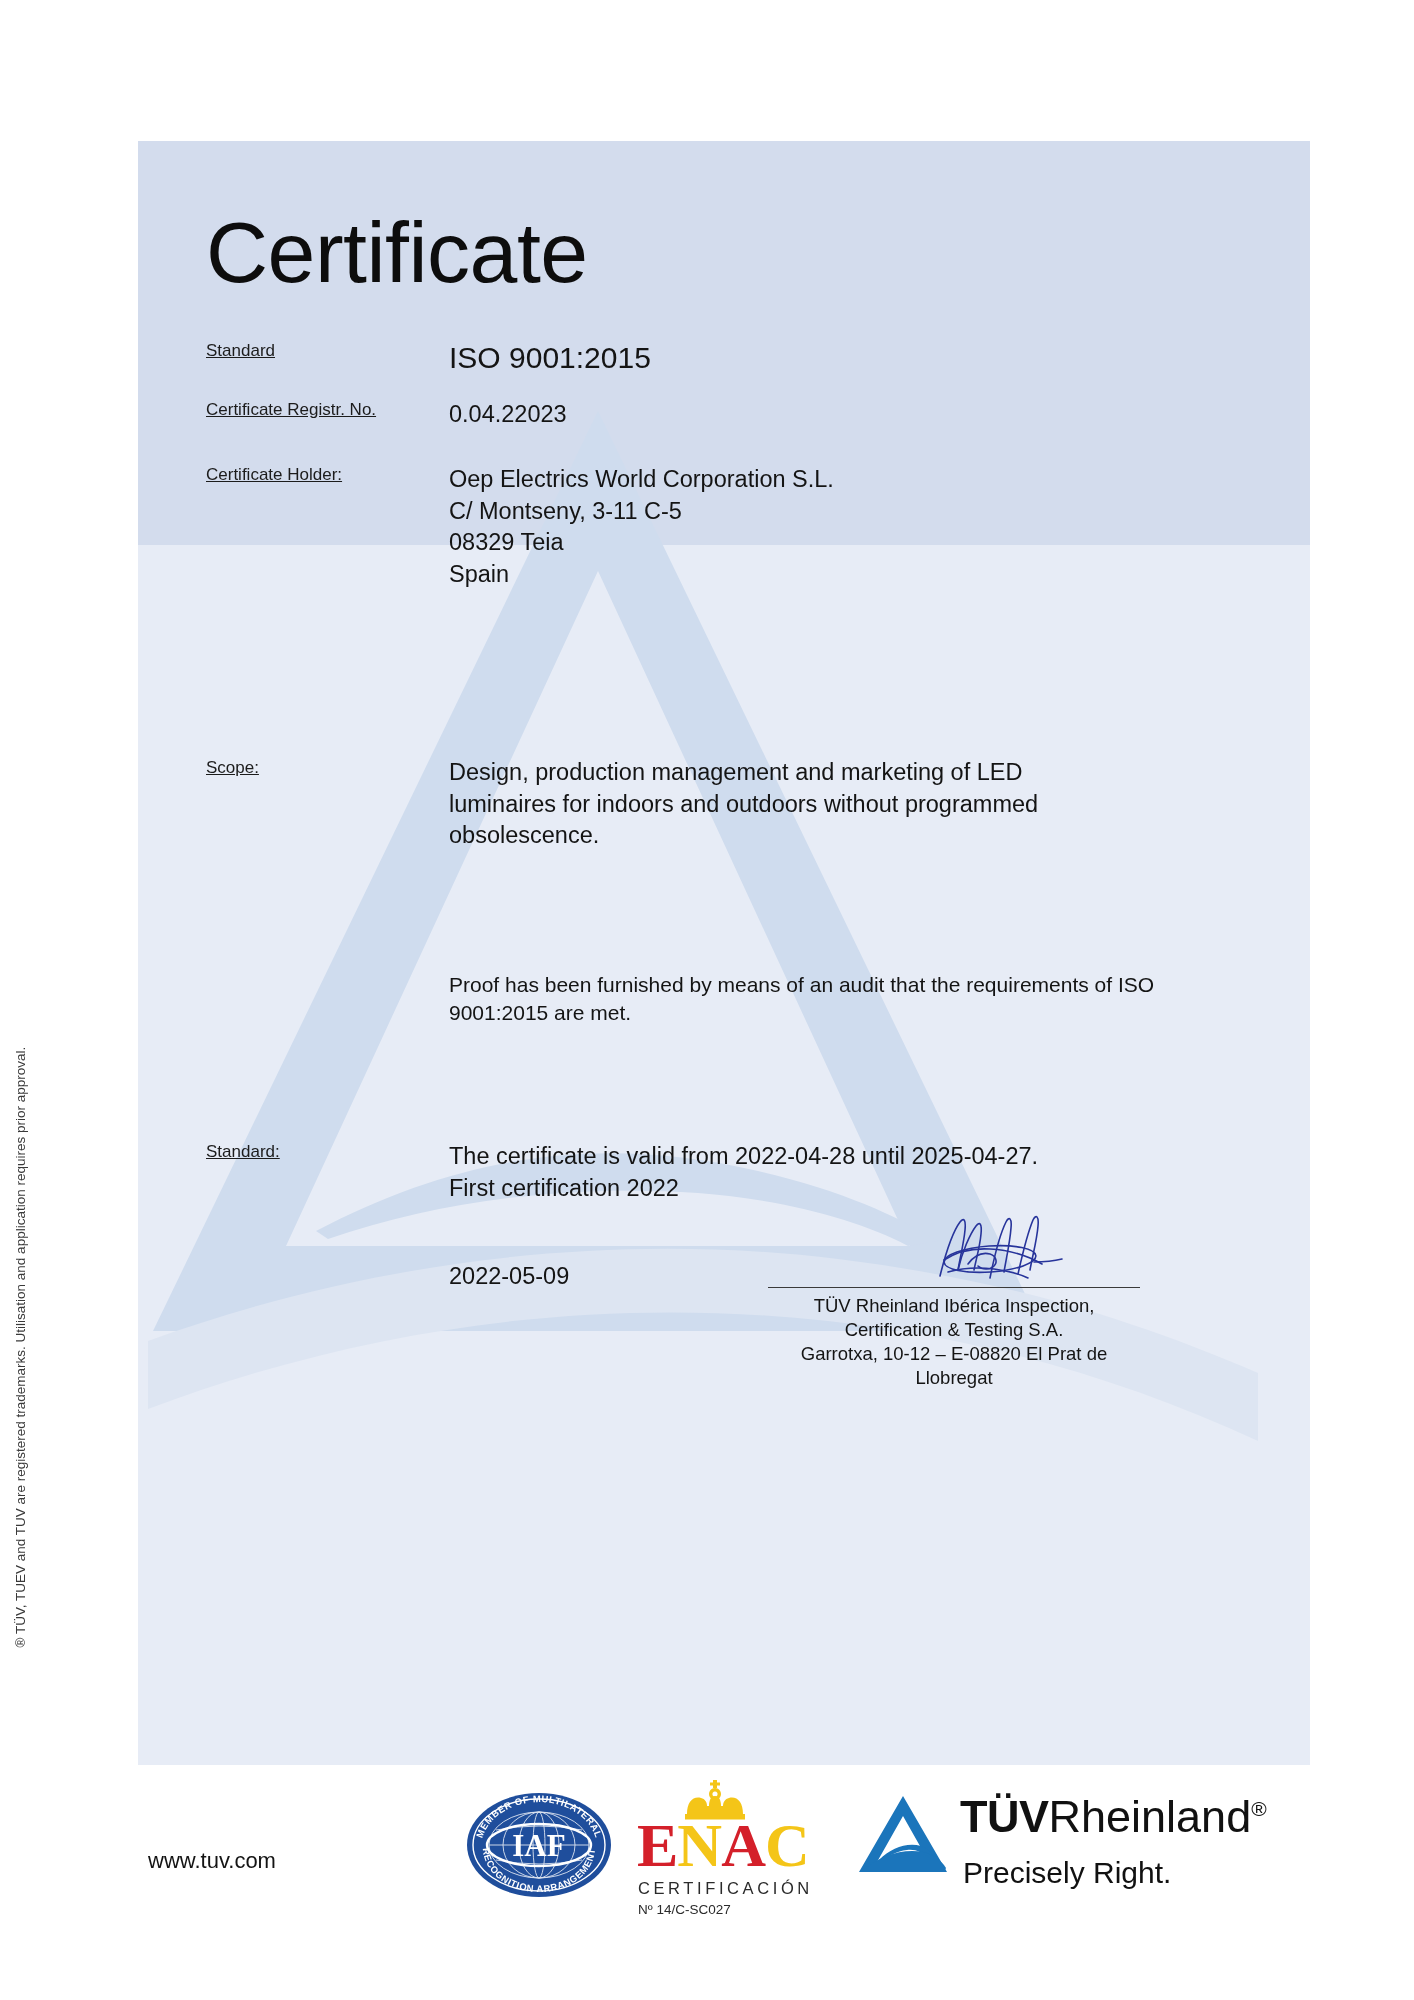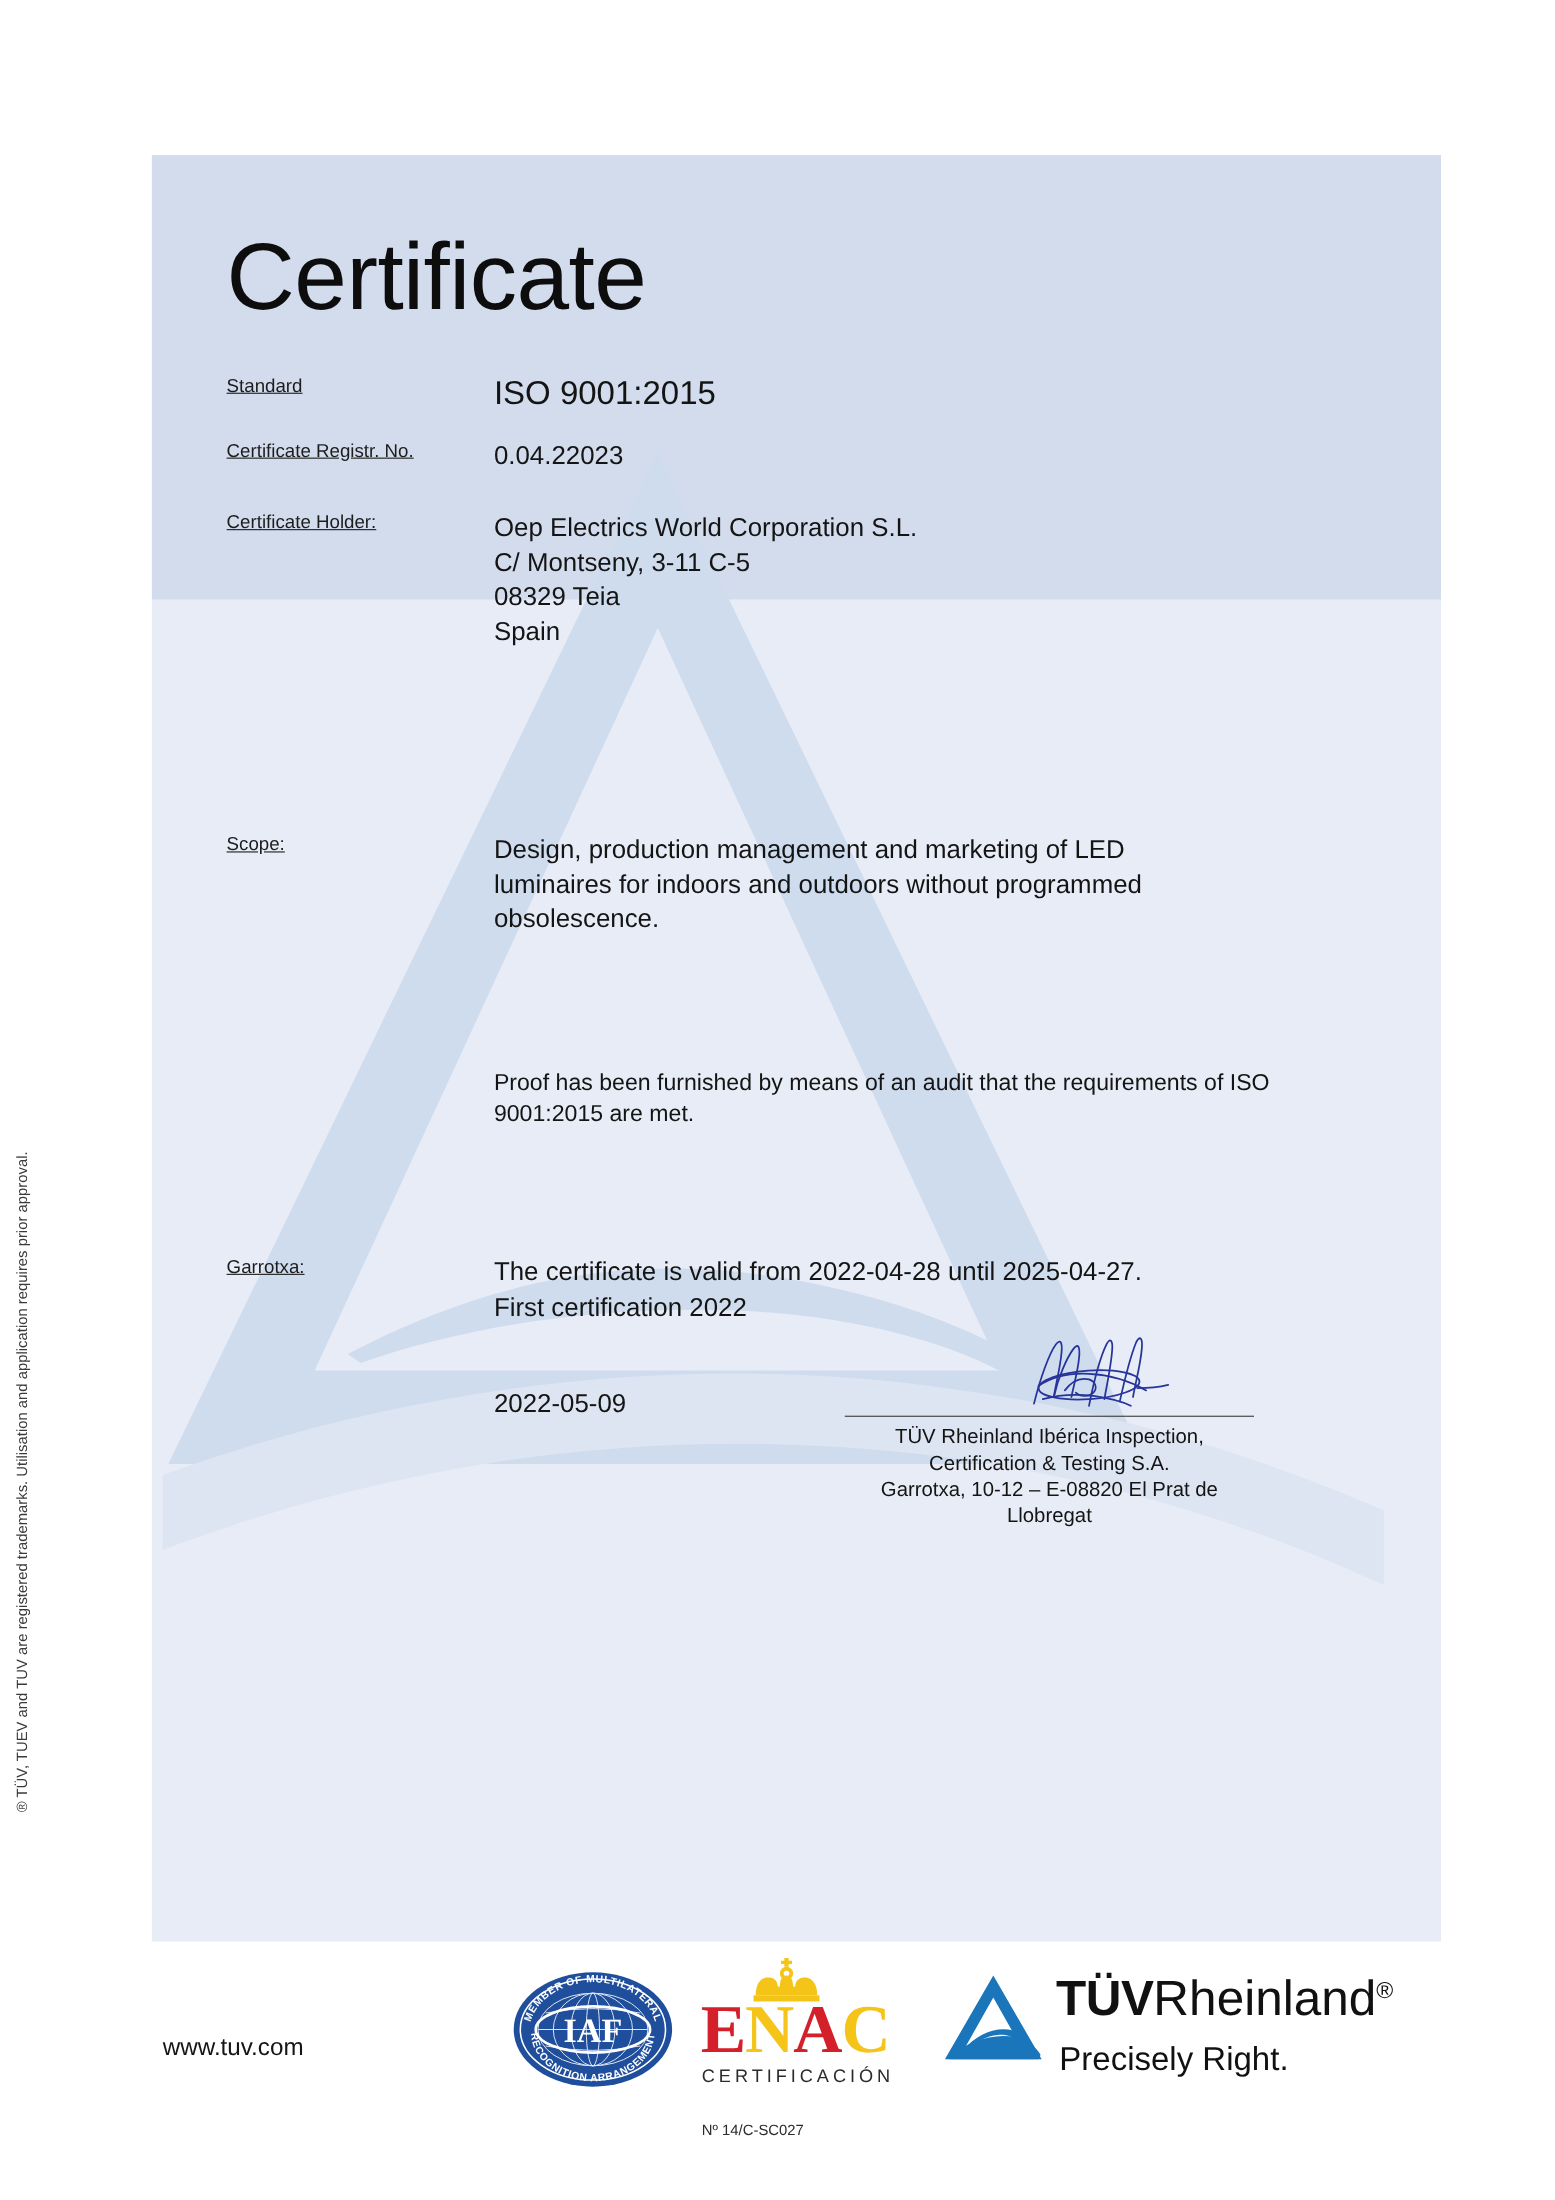--- a/index.html
+++ b/index.html
@@ -203,21 +203,20 @@
     letter-spacing: 3.6px;
     color: #2b2b2b;
     font-family: "Liberation Sans", sans-serif;
   }
   .enac-no {
     position: absolute;
     left: 1px; top: 122px;
     font-size: 13.5px;
     color: #2b2b2b;
     font-family: "Liberation Sans", sans-serif;
-    margin-top: 27px;
   }
 
   
   .tuv {
     position: absolute;
     left: 392px;
     top: 8px;
     width: 420px;
     height: 128px;
   }
@@ -312,21 +311,21 @@
         <span class="line">obsolescence.</span>
       </div>
     </div>
 
     <div class="proof-text">
       <span class="line">Proof has been furnished by means of an audit that the</span>
       <span class="line">requirements of ISO 9001:2015 are met.</span>
     </div>
 
     <div class="row" id="row-validity">
-      <div class="lbl">Garrotxa:</div>
+      <div class="lbl">Standard:</div>
       <div class="val">
         <span class="line">The certificate is valid from 2022-04-28 until 2025-04-27.</span>
         <span class="line">First certification 2022</span>
       </div>
     </div>
 
     <div class="sign-date">2022-05-09</div>
 
     <div class="sign-block">
       <svg class="signature" viewBox="0 0 180 72" aria-hidden="true">

